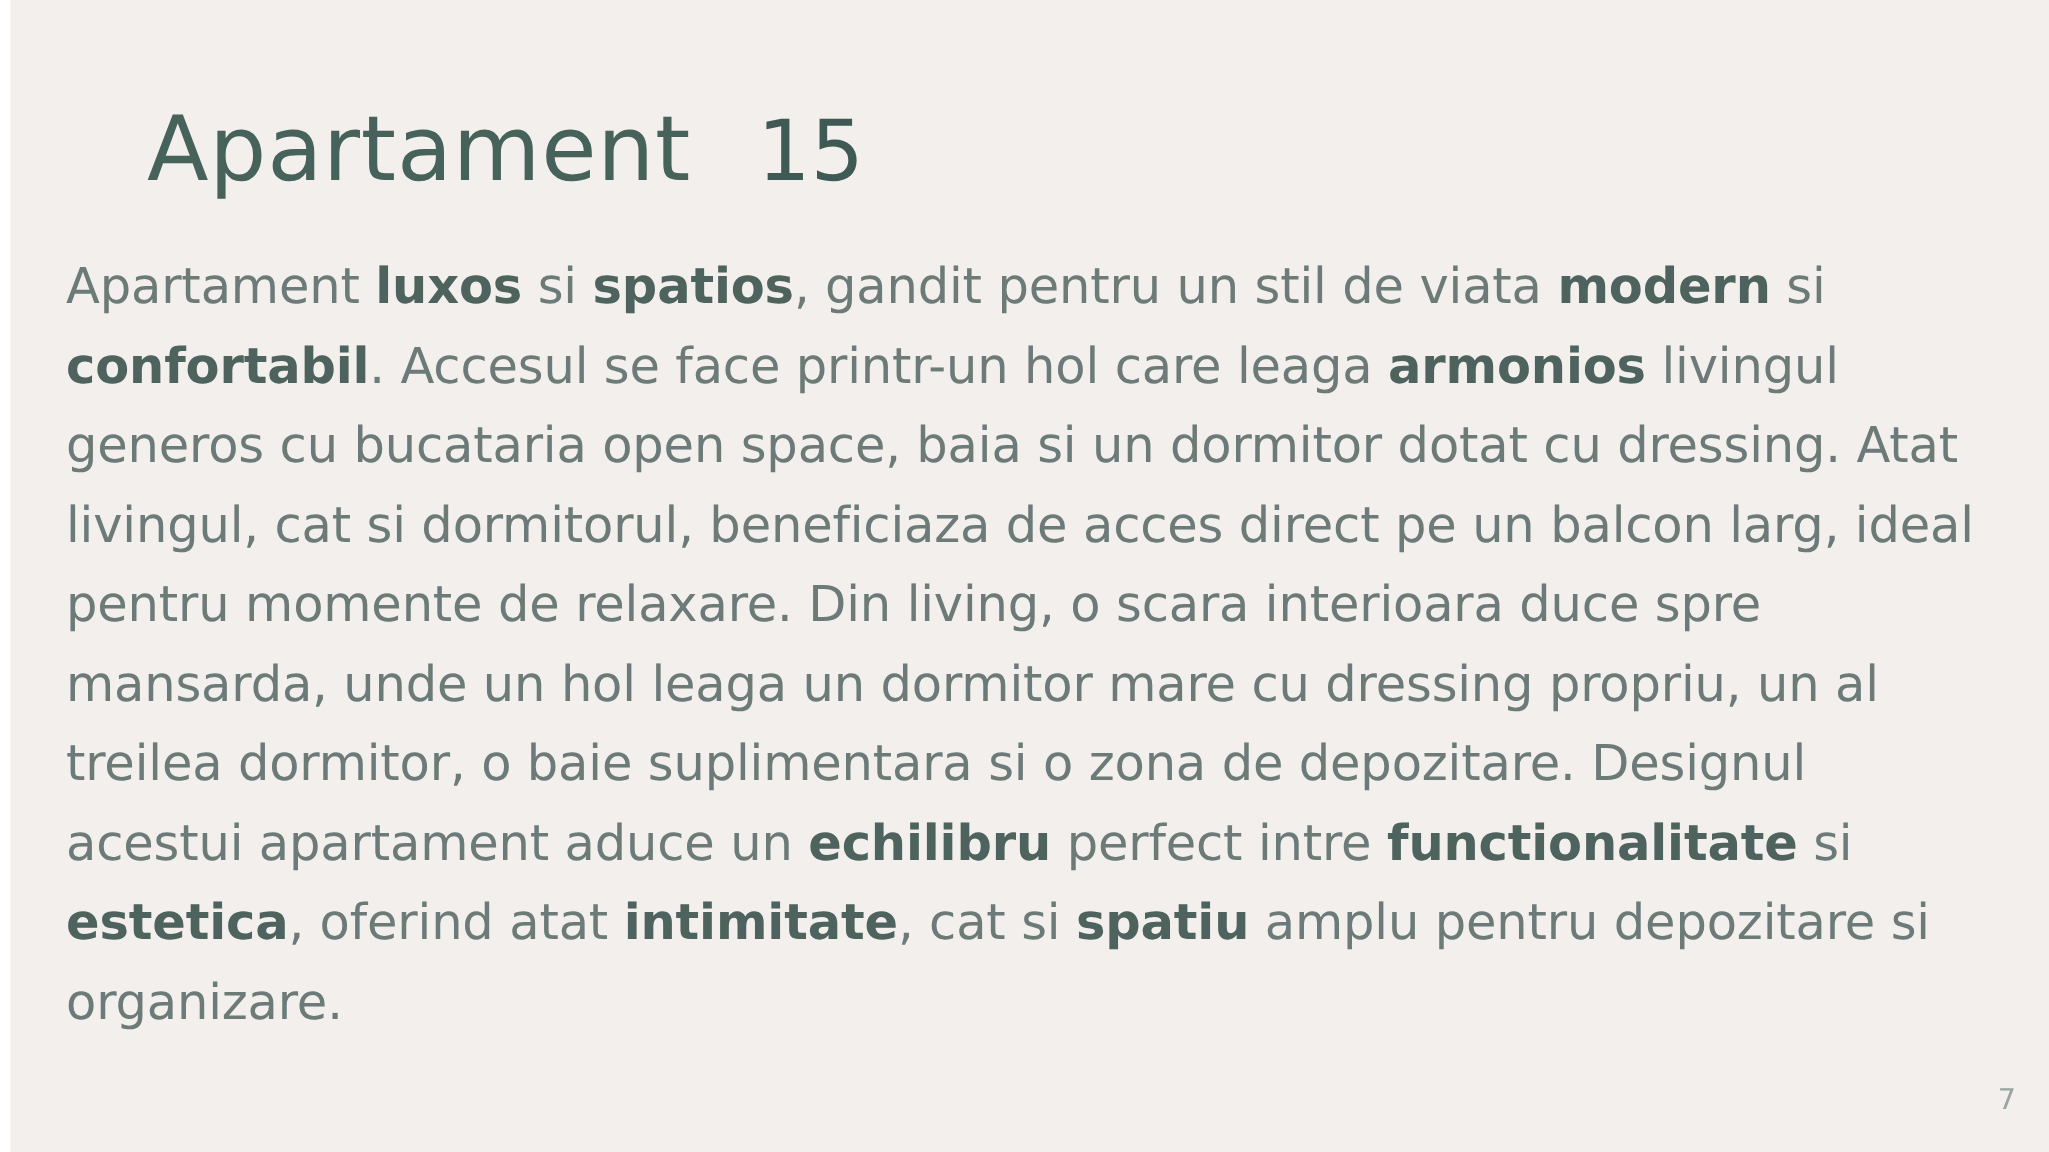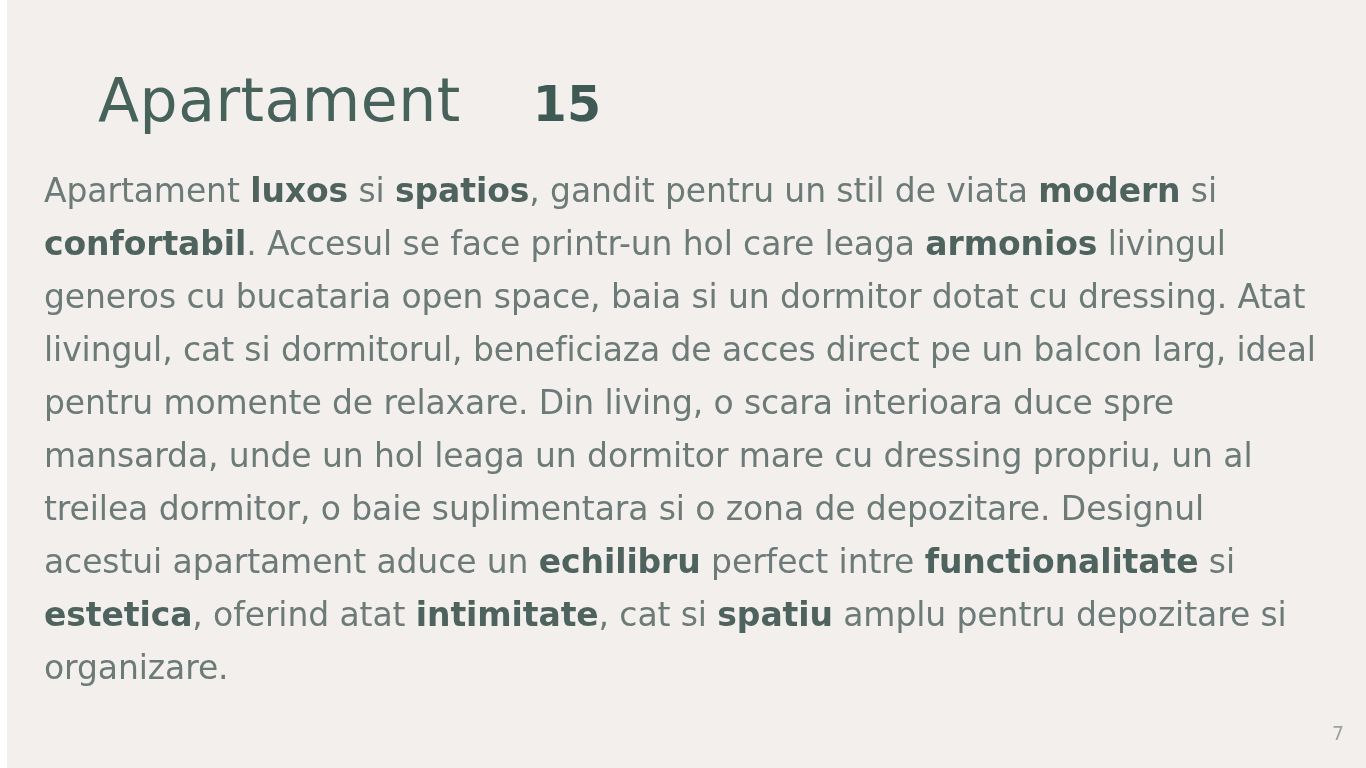--- a/index.html
+++ b/index.html
@@ -39,25 +39,24 @@
   .title-word {
     font-family: "DejaVu Sans", sans-serif;
     font-size: 60px;
     font-weight: 400;
     color: #47615b;
     letter-spacing: 0.5px;
     line-height: 1;
   }
   .title-number {
     font-family: "DejaVu Sans", sans-serif;
-    font-size: 49px;
-    font-weight: 700;
+    font-size: 56px;
+    font-weight: 400;
     color: #3f5a54;
     line-height: 1;
-    margin-left: 28px;
   }
   .body-block {
     position: absolute;
     left: 44px;
     top: 164px;
     width: 1285px;
     font-size: 33px;
     line-height: 53px;
     color: #6c7a78;
     font-weight: 400;

